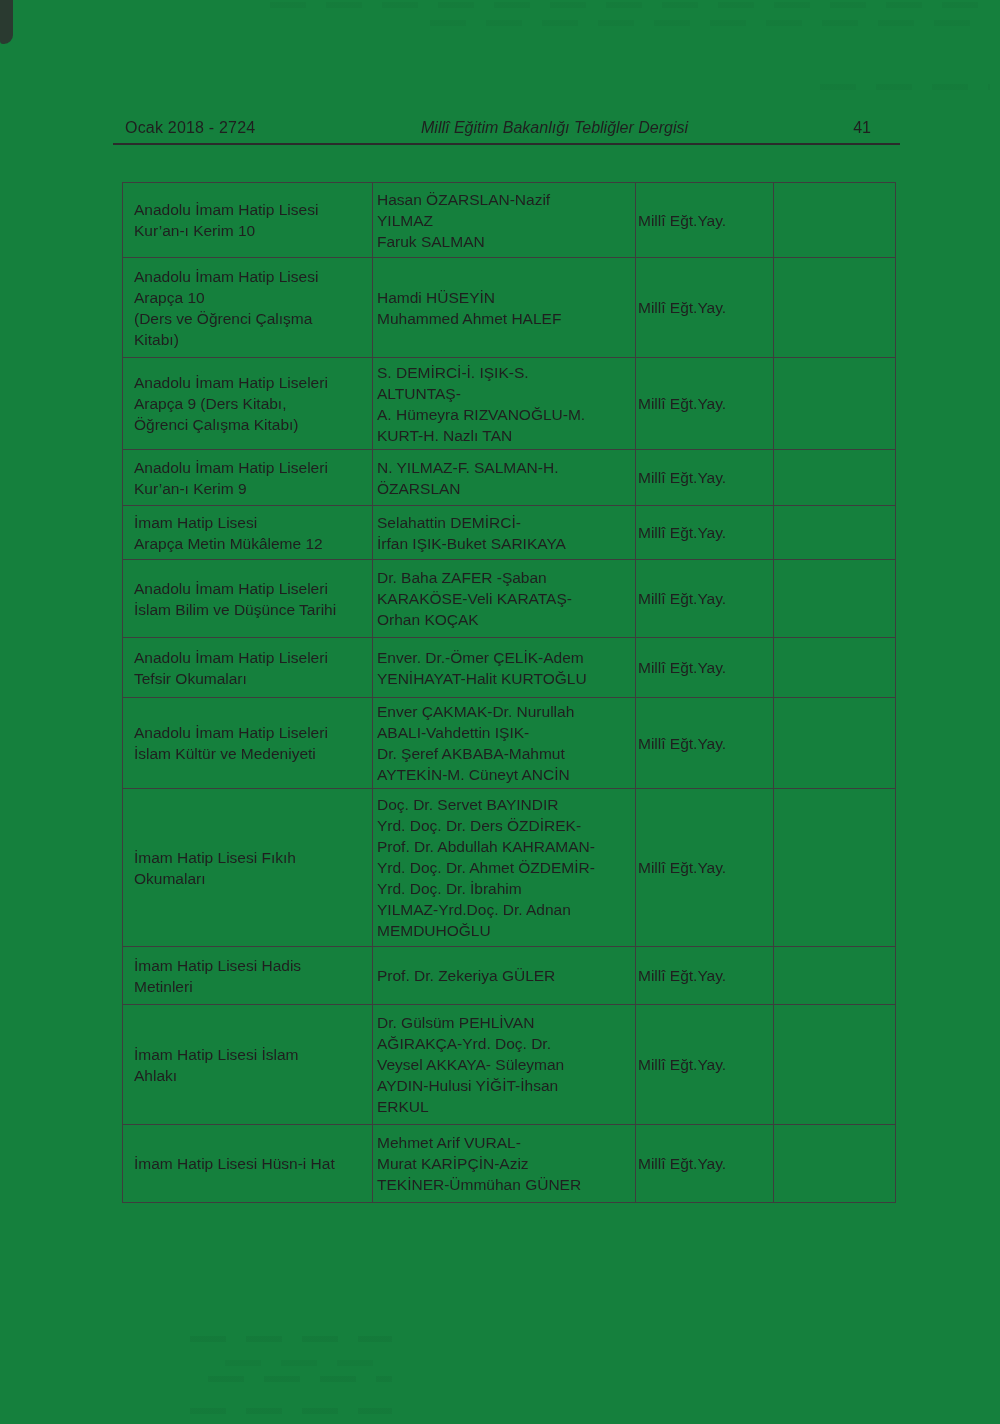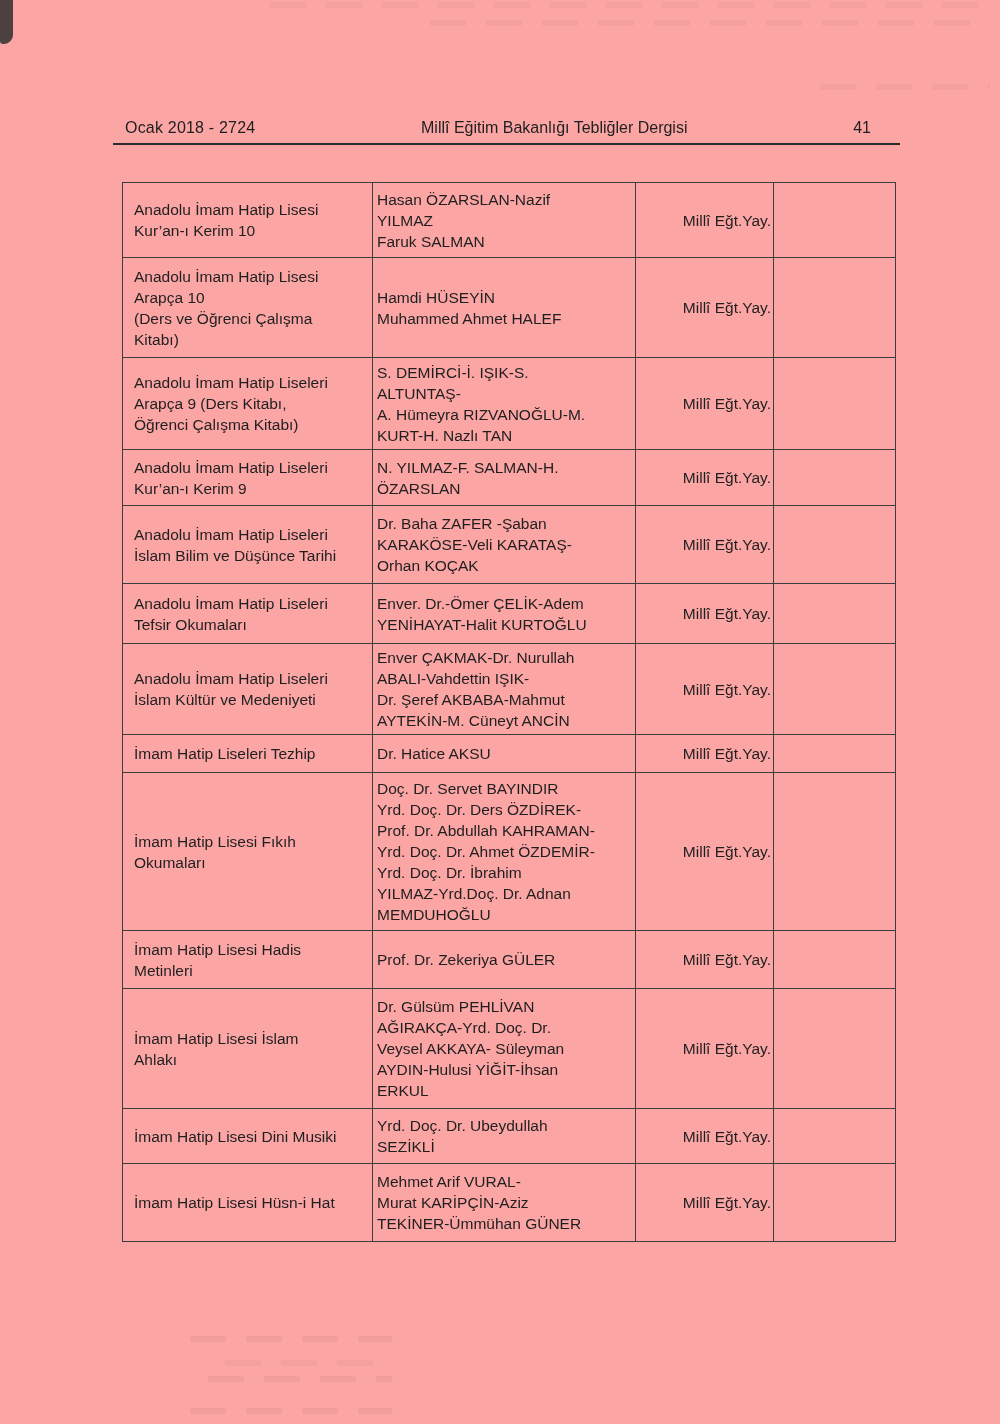--- a/index.html
+++ b/index.html
@@ -4,44 +4,44 @@
 <style>
   html,body { margin:0; padding:0; }
   body {
     width:1000px; height:1424px;
     background:#ffffff;
     font-family:"Liberation Sans", sans-serif;
     color:#1f1f1f;
     position:relative;
     overflow:hidden;
   }
-  .page { position:absolute; inset:0; background:#fca5a5; }
+  .page { position:absolute; inset:0; background:#15803d; }
 
   
   .hdr { position:absolute; left:122px; top:119px; width:773px; height:22px; font-size:16px; }
   .hdr-issue { position:absolute; left:3px; top:0; letter-spacing:0.2px; }
-  .hdr-title { position:absolute; left:299px; top:0; white-space:nowrap; }
+  .hdr-title { position:absolute; left:299px; top:0; white-space:nowrap;font-style:italic; }
   .hdr-page  { position:absolute; right:24px; top:0;text-align:right; }
   .hdr-rule  { position:absolute; left:113px; top:143px; width:787px; height:2px; background:#2b2b2b; }
 
   
   table.books {
     position:absolute; left:122px; top:182px;
     width:773px; border-collapse:collapse; table-layout:fixed;
     font-size:15.5px; line-height:21px;
   }
   table.books td {
     border:1.5px solid #3d3d3d;
     vertical-align:middle;
     white-space:pre-line;
     overflow:hidden;
   }
   td.c-title   { padding:3px 8px 3px 11px;margin-top:9px; }
   td.c-authors { padding:3px 5px 3px 4px; }
-  td.c-pub     { text-align:right; padding:2px 2px; white-space:nowrap; }
+  td.c-pub     { text-align:left; padding:2px 2px; white-space:nowrap; }
   td.c-empty   { }
 
   
   .blob-tl { position:absolute; left:0; top:0; width:13px; height:44px;
              background:#2e2e2e; opacity:.85; border-radius:0 0 9px 3px; }
   .dashes { position:absolute; height:6px;
             background:repeating-linear-gradient(90deg, rgba(0,0,0,0.045) 0 36px, rgba(0,0,0,0) 36px 56px); }
   .dashes.faint { background:repeating-linear-gradient(90deg, rgba(0,0,0,0.03) 0 36px, rgba(0,0,0,0) 36px 56px); }
 </style>
 </head>
@@ -95,20 +95,28 @@
         <td class="c-empty"></td>
       </tr>
       <tr style="height:56px">
         <td class="c-title">Anadolu İmam Hatip Liseleri
 Kur’an-ı Kerim 9</td>
         <td class="c-authors">N. YILMAZ-F. SALMAN-H.
 ÖZARSLAN</td>
         <td class="c-pub">Millî Eğt.Yay.</td>
         <td class="c-empty"></td>
       </tr>
+      <tr style="height:54px">
+        <td class="c-title">İmam Hatip Lisesi
+Arapça Metin Mükâleme 12</td>
+        <td class="c-authors">Selahattin DEMİRCİ-
+İrfan IŞIK-Buket SARIKAYA</td>
+        <td class="c-pub">Millî Eğt.Yay.</td>
+        <td class="c-empty"></td>
+      </tr>
       <tr style="height:78px">
         <td class="c-title">Anadolu İmam Hatip Liseleri
 İslam Bilim ve Düşünce Tarihi</td>
         <td class="c-authors">Dr. Baha ZAFER -Şaban
 KARAKÖSE-Veli KARATAŞ-
 Orhan KOÇAK</td>
         <td class="c-pub">Millî Eğt.Yay.</td>
         <td class="c-empty"></td>
       </tr>
       <tr style="height:60px">
@@ -119,26 +127,20 @@
         <td class="c-pub">Millî Eğt.Yay.</td>
         <td class="c-empty"></td>
       </tr>
       <tr style="height:91px">
         <td class="c-title">Anadolu İmam Hatip Liseleri
 İslam Kültür ve Medeniyeti</td>
         <td class="c-authors">Enver ÇAKMAK-Dr. Nurullah
 ABALI-Vahdettin IŞIK-
 Dr. Şeref AKBABA-Mahmut
 AYTEKİN-M. Cüneyt ANCİN</td>
-        <td class="c-pub">Millî Eğt.Yay.</td>
-        <td class="c-empty"></td>
-      </tr>
-      <tr style="height:38px">
-        <td class="c-title">İmam Hatip Liseleri Tezhip</td>
-        <td class="c-authors">Dr. Hatice AKSU</td>
         <td class="c-pub">Millî Eğt.Yay.</td>
         <td class="c-empty"></td>
       </tr>
       <tr style="height:158px">
         <td class="c-title">İmam Hatip Lisesi Fıkıh
 Okumaları</td>
         <td class="c-authors">Doç. Dr. Servet BAYINDIR
 Yrd. Doç. Dr. Ders ÖZDİREK-
 Prof. Dr. Abdullah KAHRAMAN-
 Yrd. Doç. Dr. Ahmet ÖZDEMİR-
@@ -159,27 +161,20 @@
         <td class="c-title">İmam Hatip Lisesi İslam
 Ahlakı</td>
         <td class="c-authors">Dr. Gülsüm PEHLİVAN
 AĞIRAKÇA-Yrd. Doç. Dr.
 Veysel AKKAYA- Süleyman
 AYDIN-Hulusi YİĞİT-İhsan
 ERKUL</td>
         <td class="c-pub">Millî Eğt.Yay.</td>
         <td class="c-empty"></td>
       </tr>
-      <tr style="height:55px">
-        <td class="c-title">İmam Hatip Lisesi Dini Musiki</td>
-        <td class="c-authors">Yrd. Doç. Dr. Ubeydullah
-SEZİKLİ</td>
-        <td class="c-pub">Millî Eğt.Yay.</td>
-        <td class="c-empty"></td>
-      </tr>
       <tr style="height:78px">
         <td class="c-title">İmam Hatip Lisesi Hüsn-i Hat</td>
         <td class="c-authors">Mehmet Arif VURAL-
 Murat KARİPÇİN-Aziz
 TEKİNER-Ümmühan GÜNER</td>
         <td class="c-pub">Millî Eğt.Yay.</td>
         <td class="c-empty"></td>
       </tr>
     </tbody>
   </table>

